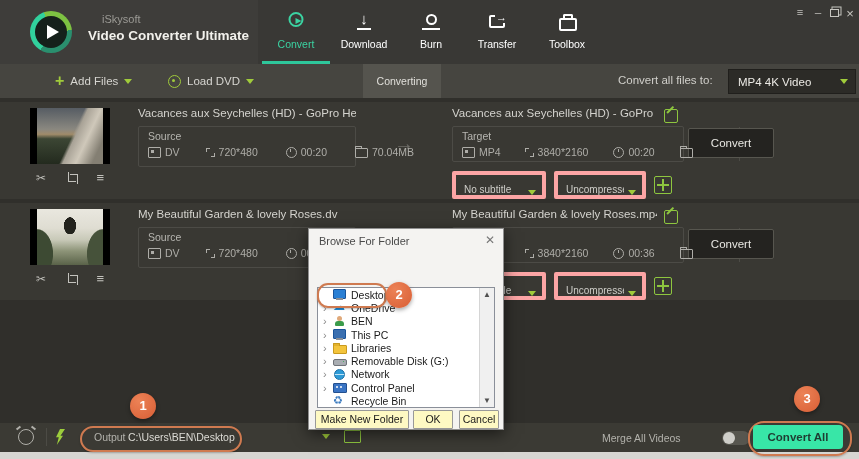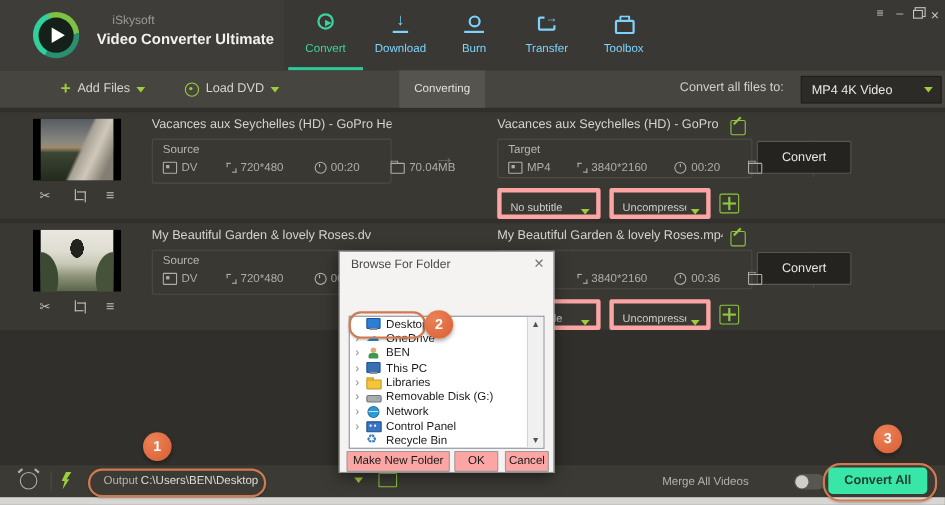--- a/index.html
+++ b/index.html
@@ -7,21 +7,21 @@
   
   #header{position:absolute;left:0;top:0;width:859px;height:64px;background:#3e3d3a;}
   #navpanel{position:absolute;left:258px;top:0;width:601px;height:64px;background:#393835;}
   #logo{position:absolute;left:30px;top:11px;width:42px;height:42px;border-radius:50%;
         background:conic-gradient(from 210deg,#31d19d 0 130deg,#7dc242 130deg 235deg,#26API 0);
         background:conic-gradient(from 210deg,#31d19d 0 130deg,#7dc242 130deg 235deg,#2a8f6e 235deg 360deg);}
   #logo::before{content:"";position:absolute;left:5px;top:5px;width:32px;height:32px;border-radius:50%;background:#15201b;}
   #logo::after{content:"";position:absolute;left:17px;top:14px;border-left:12px solid #fff;border-top:7px solid transparent;border-bottom:7px solid transparent;}
   .brand1{position:absolute;left:102px;top:13px;font-size:11px;color:#9b9a95;}
   .brand2{position:absolute;left:88px;top:28px;font-size:13.5px;font-weight:bold;color:#f2f1ec;}
-  .navtab{position:absolute;top:10px;width:70px;height:48px;text-align:center;color:#7dd3fc;cursor:pointer;}
+  .navtab{position:absolute;top:10px;width:70px;height:48px;text-align:center;color:#ffffff;cursor:pointer;}
   .navtab .nlabel{position:absolute;left:0;right:0;top:28px;font-size:10.5px;}
   .navtab.active{color:#3bd3a2;}
   .nicon{position:absolute;left:50%;top:2px;transform:translateX(-50%);width:20px;height:20px;}
   
   .ic-convert{border:2px solid currentColor;border-radius:50%;width:15px;height:15px;box-sizing:border-box;}
   .ic-convert::after{content:"";position:absolute;left:5px;top:4px;border-left:6px solid currentColor;border-top:3.5px solid transparent;border-bottom:3.5px solid transparent;}
   .ic-download::before{content:"↓";position:absolute;left:50%;transform:translateX(-50%);top:-2px;font-size:15px;font-weight:bold;}
   .ic-download::after{content:"";position:absolute;left:3px;right:3px;top:16px;border-bottom:2px solid currentColor;}
   .ic-burn::before{content:"";position:absolute;left:5px;top:2px;width:7px;height:7px;border:2.5px solid currentColor;border-radius:50%;}
   .ic-burn::after{content:"";position:absolute;left:1px;right:1px;top:16px;border-bottom:2px solid currentColor;}
@@ -138,21 +138,21 @@
   .ti-drive::before{content:"";position:absolute;left:0;top:3px;width:12px;height:5px;background:#a9adb2;border:1px solid #70747a;border-radius:2px;}
   .ti-drive::after{content:"";position:absolute;right:2px;top:5px;width:1.5px;height:1.5px;background:#2fae4e;border-radius:50%;}
   .ti-network::before{content:"";position:absolute;left:1px;top:0;width:9px;height:9px;border-radius:50%;background:linear-gradient(#2d9ad6 0 40%,#bfe3f6 40% 55%,#2d9ad6 55% 100%);border:1px solid #1b6ea4;}
   .ti-control::before{content:"";position:absolute;left:0;top:1px;width:12px;height:8px;background:#3a74c4;border:1px solid #24508f;border-radius:1px;}
   .ti-control::after{content:"";position:absolute;left:2.5px;top:4px;width:2px;height:2px;background:#fff;border-radius:50%;box-shadow:4px 0 0 #fff;}
   .ti-recycle::before{content:"♻";position:absolute;left:0;top:-2px;font-size:11px;color:#3a7abf;line-height:12px;}
   #scrollbar{position:absolute;right:0;top:0;width:14px;height:119px;background:#f0f0f0;border-left:1px solid #d5d5d5;}
   .sarrow{position:absolute;left:0;width:14px;height:13px;text-align:center;font-size:8px;color:#505050;line-height:13px;cursor:pointer;}
   .sarrow.up{top:0;}
   .sarrow.down{bottom:0;}
-  .dlgbtn{position:absolute;top:181px;height:17px;background:#fca5a5;border:1px solid #999;border-radius:1px;font-size:10.5px;color:#1a1a1a;text-align:center;line-height:16px;cursor:pointer;}
+  .dlgbtn{position:absolute;top:181px;height:17px;background:#fef9c3;border:1px solid #999;border-radius:1px;font-size:10.5px;color:#1a1a1a;text-align:center;line-height:16px;cursor:pointer;}
   #btn-mnf{left:6px;width:92px;}
   #btn-ok{left:104px;width:38px;}
   #btn-cancel{left:150px;width:38px;}
   
   .oval{position:absolute;border:2.2px solid #cf7a50;border-radius:14px;z-index:60;box-shadow:0 1px 2px rgba(0,0,0,.25);}
   .numcircle{position:absolute;width:26px;height:26px;border-radius:50%;background:radial-gradient(circle at 35% 30%,#ec8256,#d85e35);color:#fff;font-size:13px;font-weight:bold;text-align:center;line-height:26px;z-index:61;box-shadow:0 2px 4px rgba(0,0,0,.35);}
 </style>
 </head>
 <body>
 

